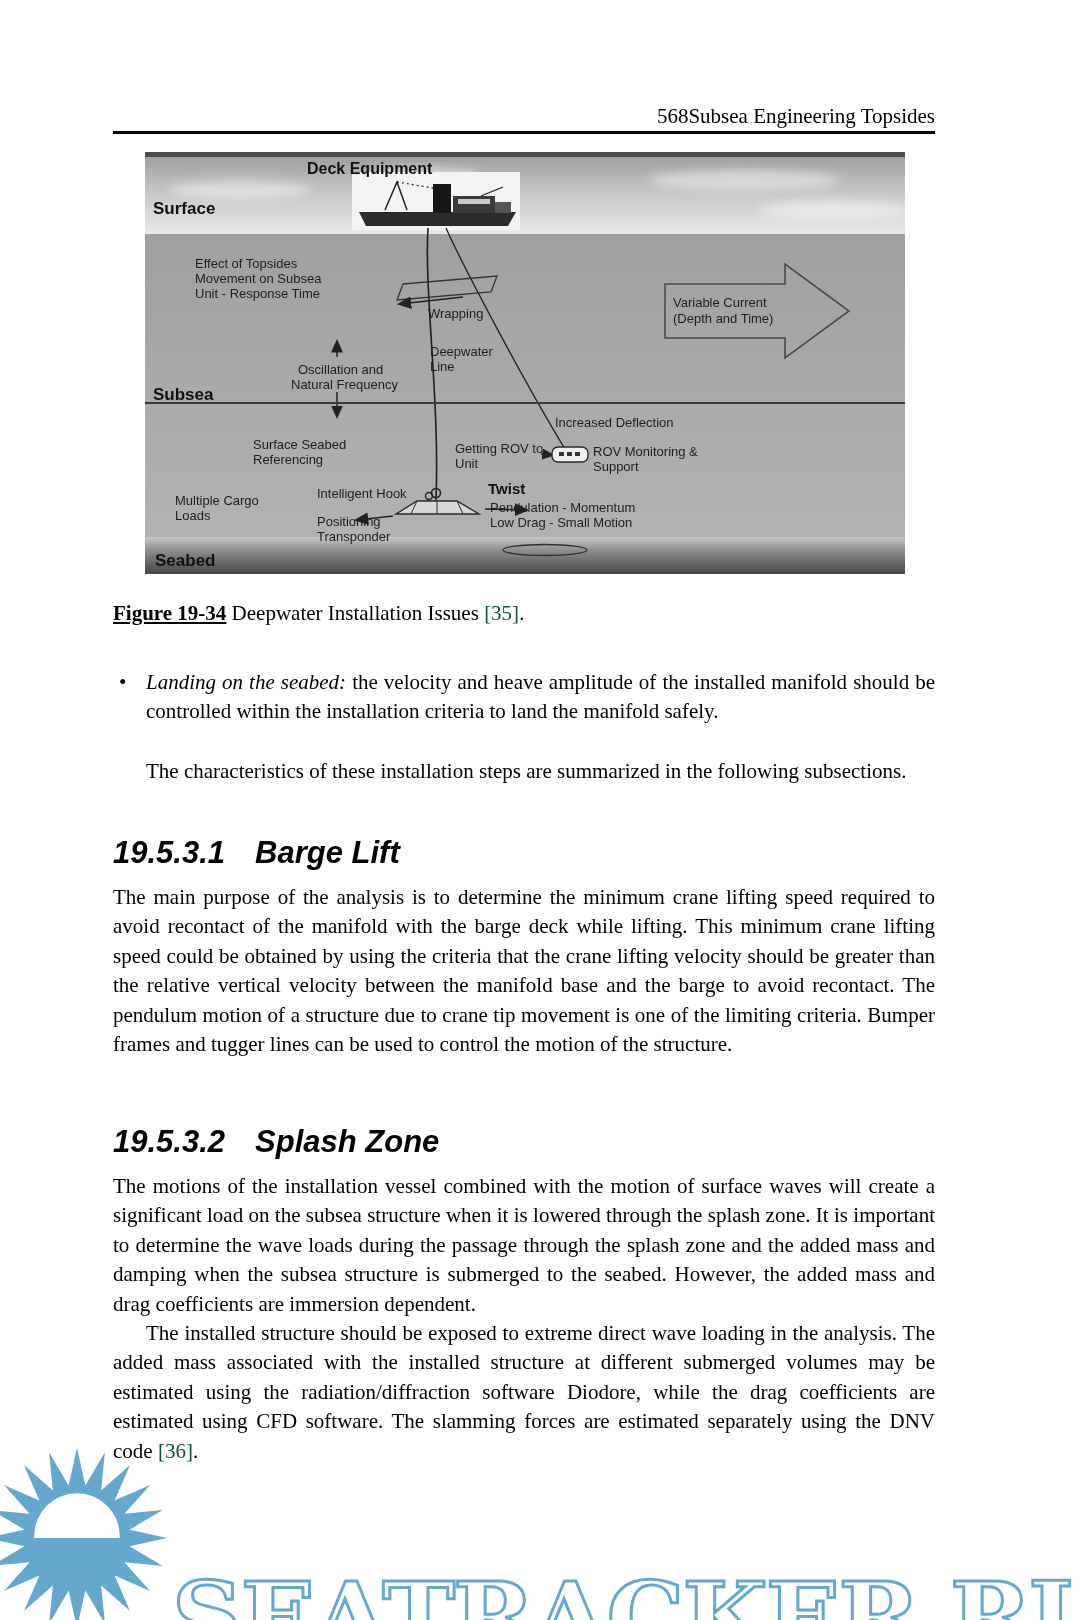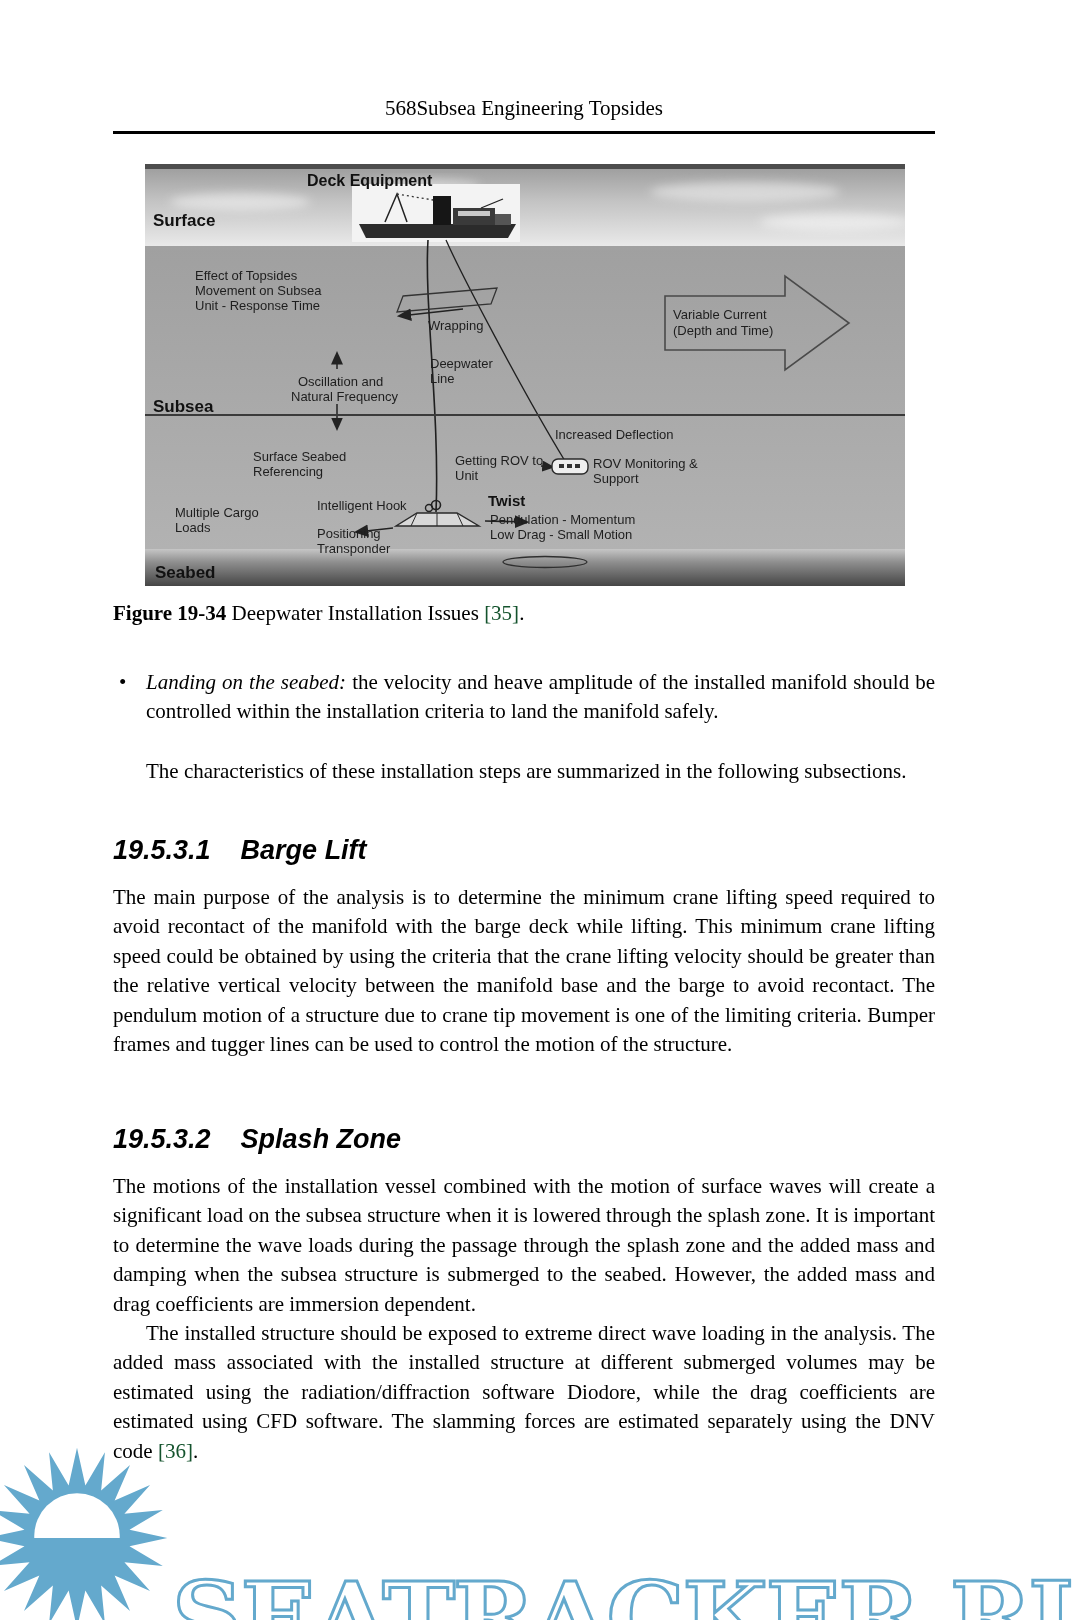--- a/index.html
+++ b/index.html
@@ -1,43 +1,43 @@
 <!DOCTYPE html>
 <html><head>
 <meta charset="utf-8">
 <style>
   html,body{margin:0;padding:0;background:#888;}
   #page{position:relative;width:1080px;height:1620px;background:#ffffff;overflow:hidden;
         font-family:"Liberation Serif",serif;color:#000;}
   .abs{position:absolute;}
 
   
-  #running-head{top:96px;left:113px;width:822px;height:28px;font-size:21px;display:flex;justify-content:center;}
+  #running-head{top:104px;left:113px;width:822px;height:28px;font-size:21px;display:flex;justify-content:flex-end;}
   #head-rule{top:131px;left:113px;width:822px;height:3px;background:#000;}
 
   
-  #figure-wrap{top:164px;left:145px;width:760px;height:422px;}
+  #figure-wrap{top:152px;left:145px;width:760px;height:422px;}
   #figure-wrap svg{display:block;}
   .figlbl{font-family:"Liberation Sans",sans-serif;font-size:13px;fill:#1e1e1e;}
   .figlbl-b{font-family:"Liberation Sans",sans-serif;font-weight:bold;fill:#111;}
 
   
   #caption{top:601px;left:113px;width:822px;font-size:21px;}
-  .cap-bold{font-weight:bold;}
+  .cap-bold{font-weight:bold;text-decoration:underline;}
   .ref-link{color:#14532d;}
 
   
   .bodyblock{left:113px;width:822px;font-size:21px;line-height:29.4px;text-align:justify;}
   #bullet-item{top:668px;}
   #bullet-marker{position:absolute;left:6px;top:0;}
   #bullet-text{margin-left:33px;}
   .ital{font-style:italic;}
   #intro-para{top:738px;text-indent:33px;margin-top:19px;}
   .sec-head{left:113px;font-family:"Liberation Sans",sans-serif;font-style:italic;font-weight:bold;
-            font-size:27px;color:#000;}
+            font-size:31px;color:#000;}
   .sec-head .num{margin-right:30px;}
   #sec1-head{top:835px;}
   #sec1-p1{top:883px;}
   #sec2-head{top:1124px;}
   #sec2-p1{top:1172px;}
   #sec2-p2{top:1319px;text-indent:33px;}
 
   
   #wm-sun{top:1443px;left:-18px;width:190px;height:190px;}
   .wm-text{top:1560px;left:172px;width:908px;white-space:nowrap;

